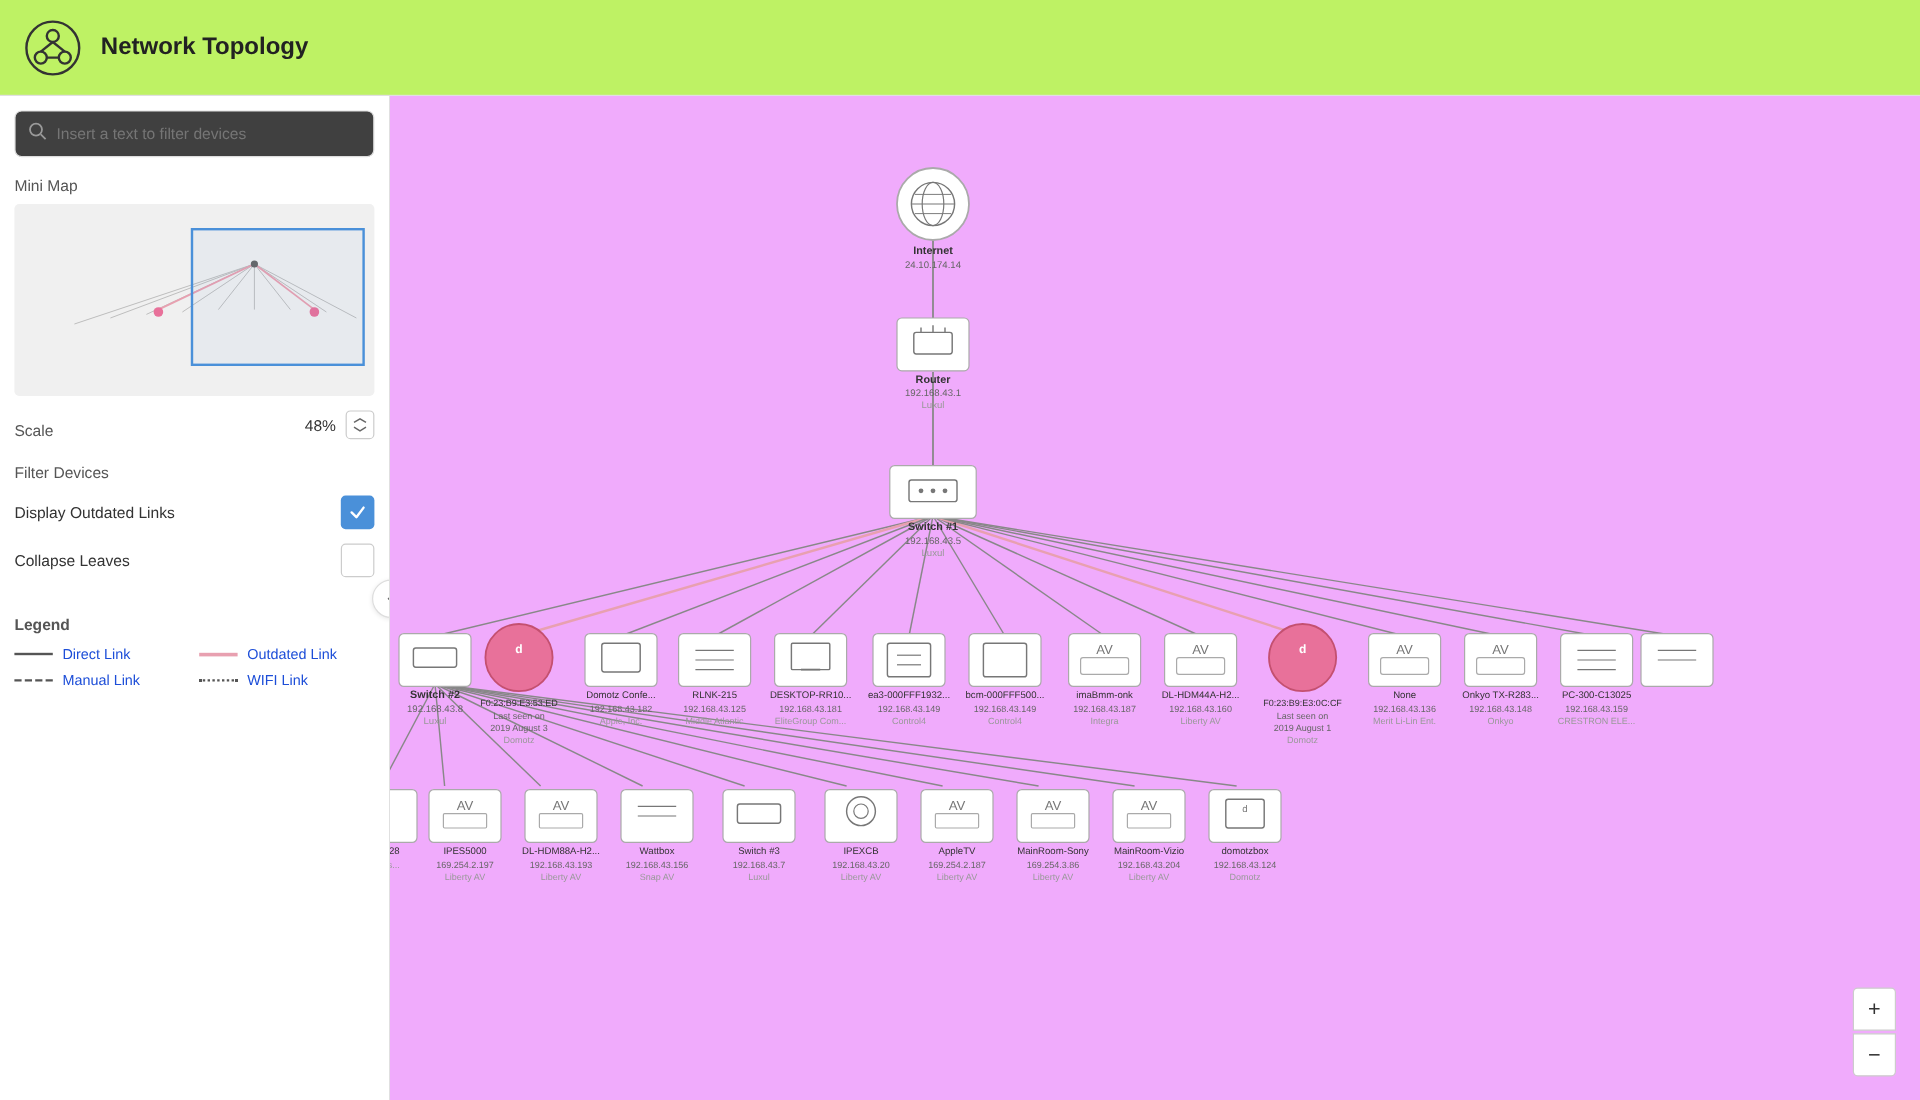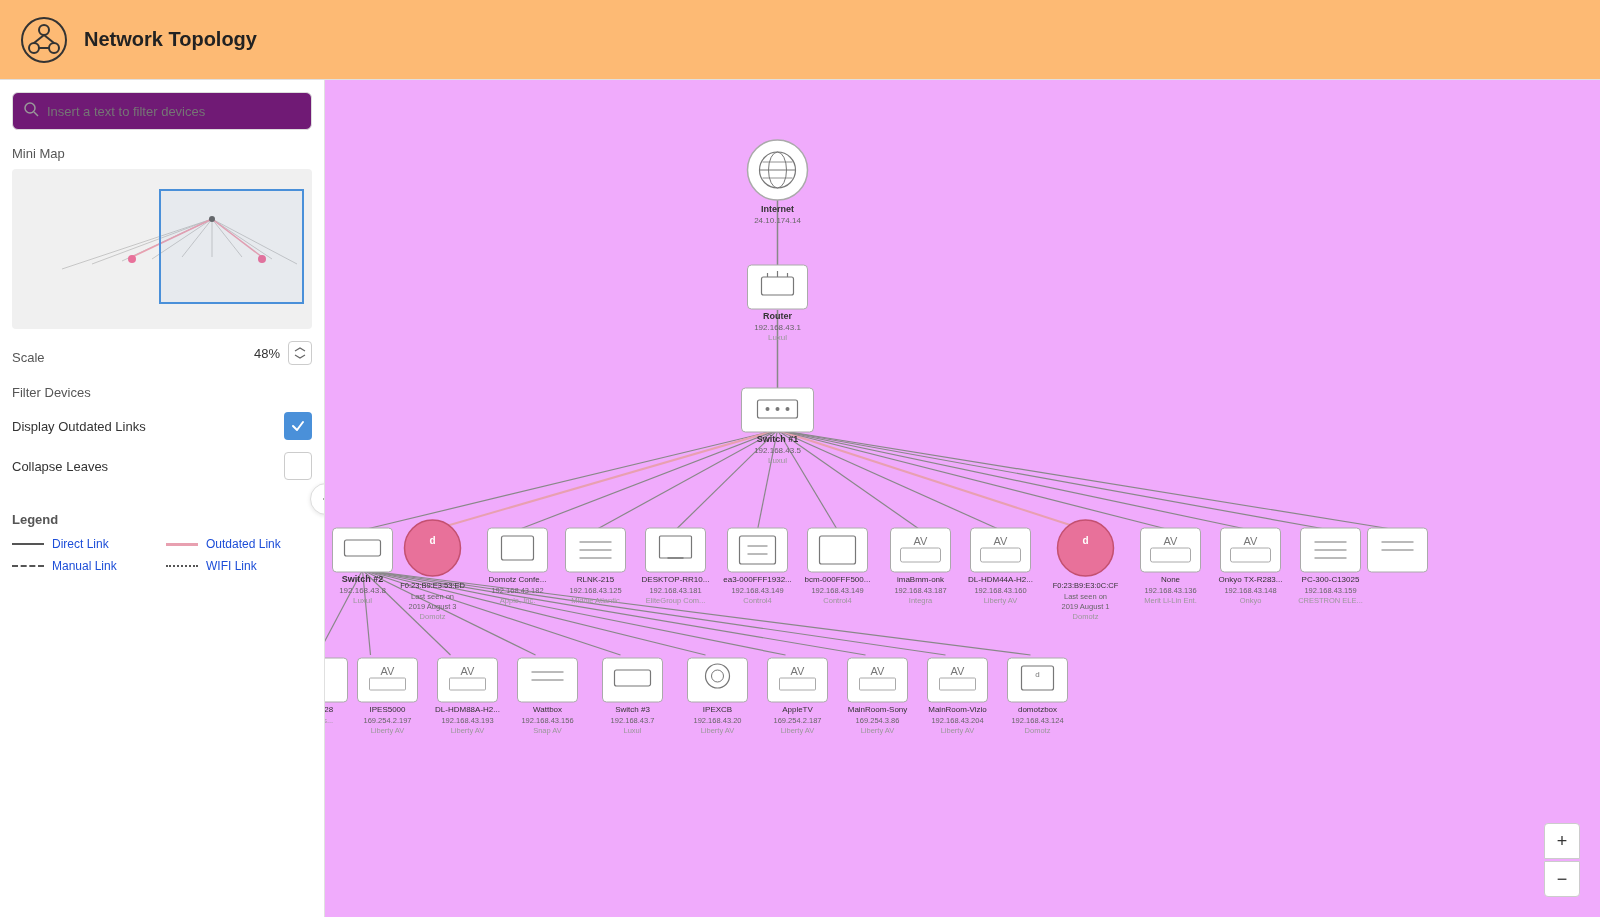--- a/index.html
+++ b/index.html
@@ -1,32 +1,32 @@
 <!DOCTYPE html>
 <html><head>
   <meta charset="utf-8">
   <style>
     * { box-sizing: border-box; margin: 0; padding: 0; }
     body { font-family: -apple-system, BlinkMacSystemFont, 'Segoe UI', sans-serif; background: #f5f5f5; overflow: hidden; width: 1600px; height: 917px; }
 
     .app-container { display: flex; flex-direction: column; height: 917px; width: 1600px; }
 
     
-    .header { background: #fdba74; border-bottom: 1px solid #e0e0e0; padding: 12px 20px; display: flex; align-items: center; gap: 16px; min-height: 80px; }
+    .header { background: #bef264; border-bottom: 1px solid #e0e0e0; padding: 12px 20px; display: flex; align-items: center; gap: 16px; min-height: 80px; }
     .header-icon { width: 48px; height: 48px; flex-shrink: 0; }
     .header-text h1 { font-size: 20px; font-weight: 700; color: #222; }
     .header-text p { font-size: 13px; color: #666; margin-top: 4px; }
 
     
     .main-layout { display: flex; flex: 1; overflow: hidden; }
 
     
     .sidebar { width: 325px; background: #fff; border-right: 1px solid #e0e0e0; display: flex; flex-direction: column; padding: 12px; overflow-y: auto; position: relative; flex-shrink: 0; }
 
-    .search-box { display: flex; align-items: center; border: 1px solid #ddd; border-radius: 6px; padding: 8px 10px; gap: 8px; background: #701a75; }
+    .search-box { display: flex; align-items: center; border: 1px solid #ddd; border-radius: 6px; padding: 8px 10px; gap: 8px; background: #404040; }
     .search-box input { border: none; outline: none; font-size: 13px; color: #999; width: 100%; background: transparent; }
 
     .mini-map-section { margin-top: 16px; }
     .mini-map-label { font-size: 13px; color: #555; font-weight: 500; margin-bottom: 8px; }
     .mini-map-canvas { width: 100%; height: 160px; background: #f0f0f0; border-radius: 4px; position: relative; overflow: hidden; }
     .mini-map-viewport { position: absolute; right: 8px; top: 20px; width: 145px; height: 115px; border: 2px solid #4a90d9; background: rgba(74,144,217,0.05); }
 
     .scale-row { display: flex; align-items: flex-end; justify-content: space-between; margin-top: 12px; gap: 40px; }
     .scale-label { font-size: 13px; color: #555; }
     .scale-value { font-size: 13px; color: #333; display: flex; align-items: center; gap: 8px; }

